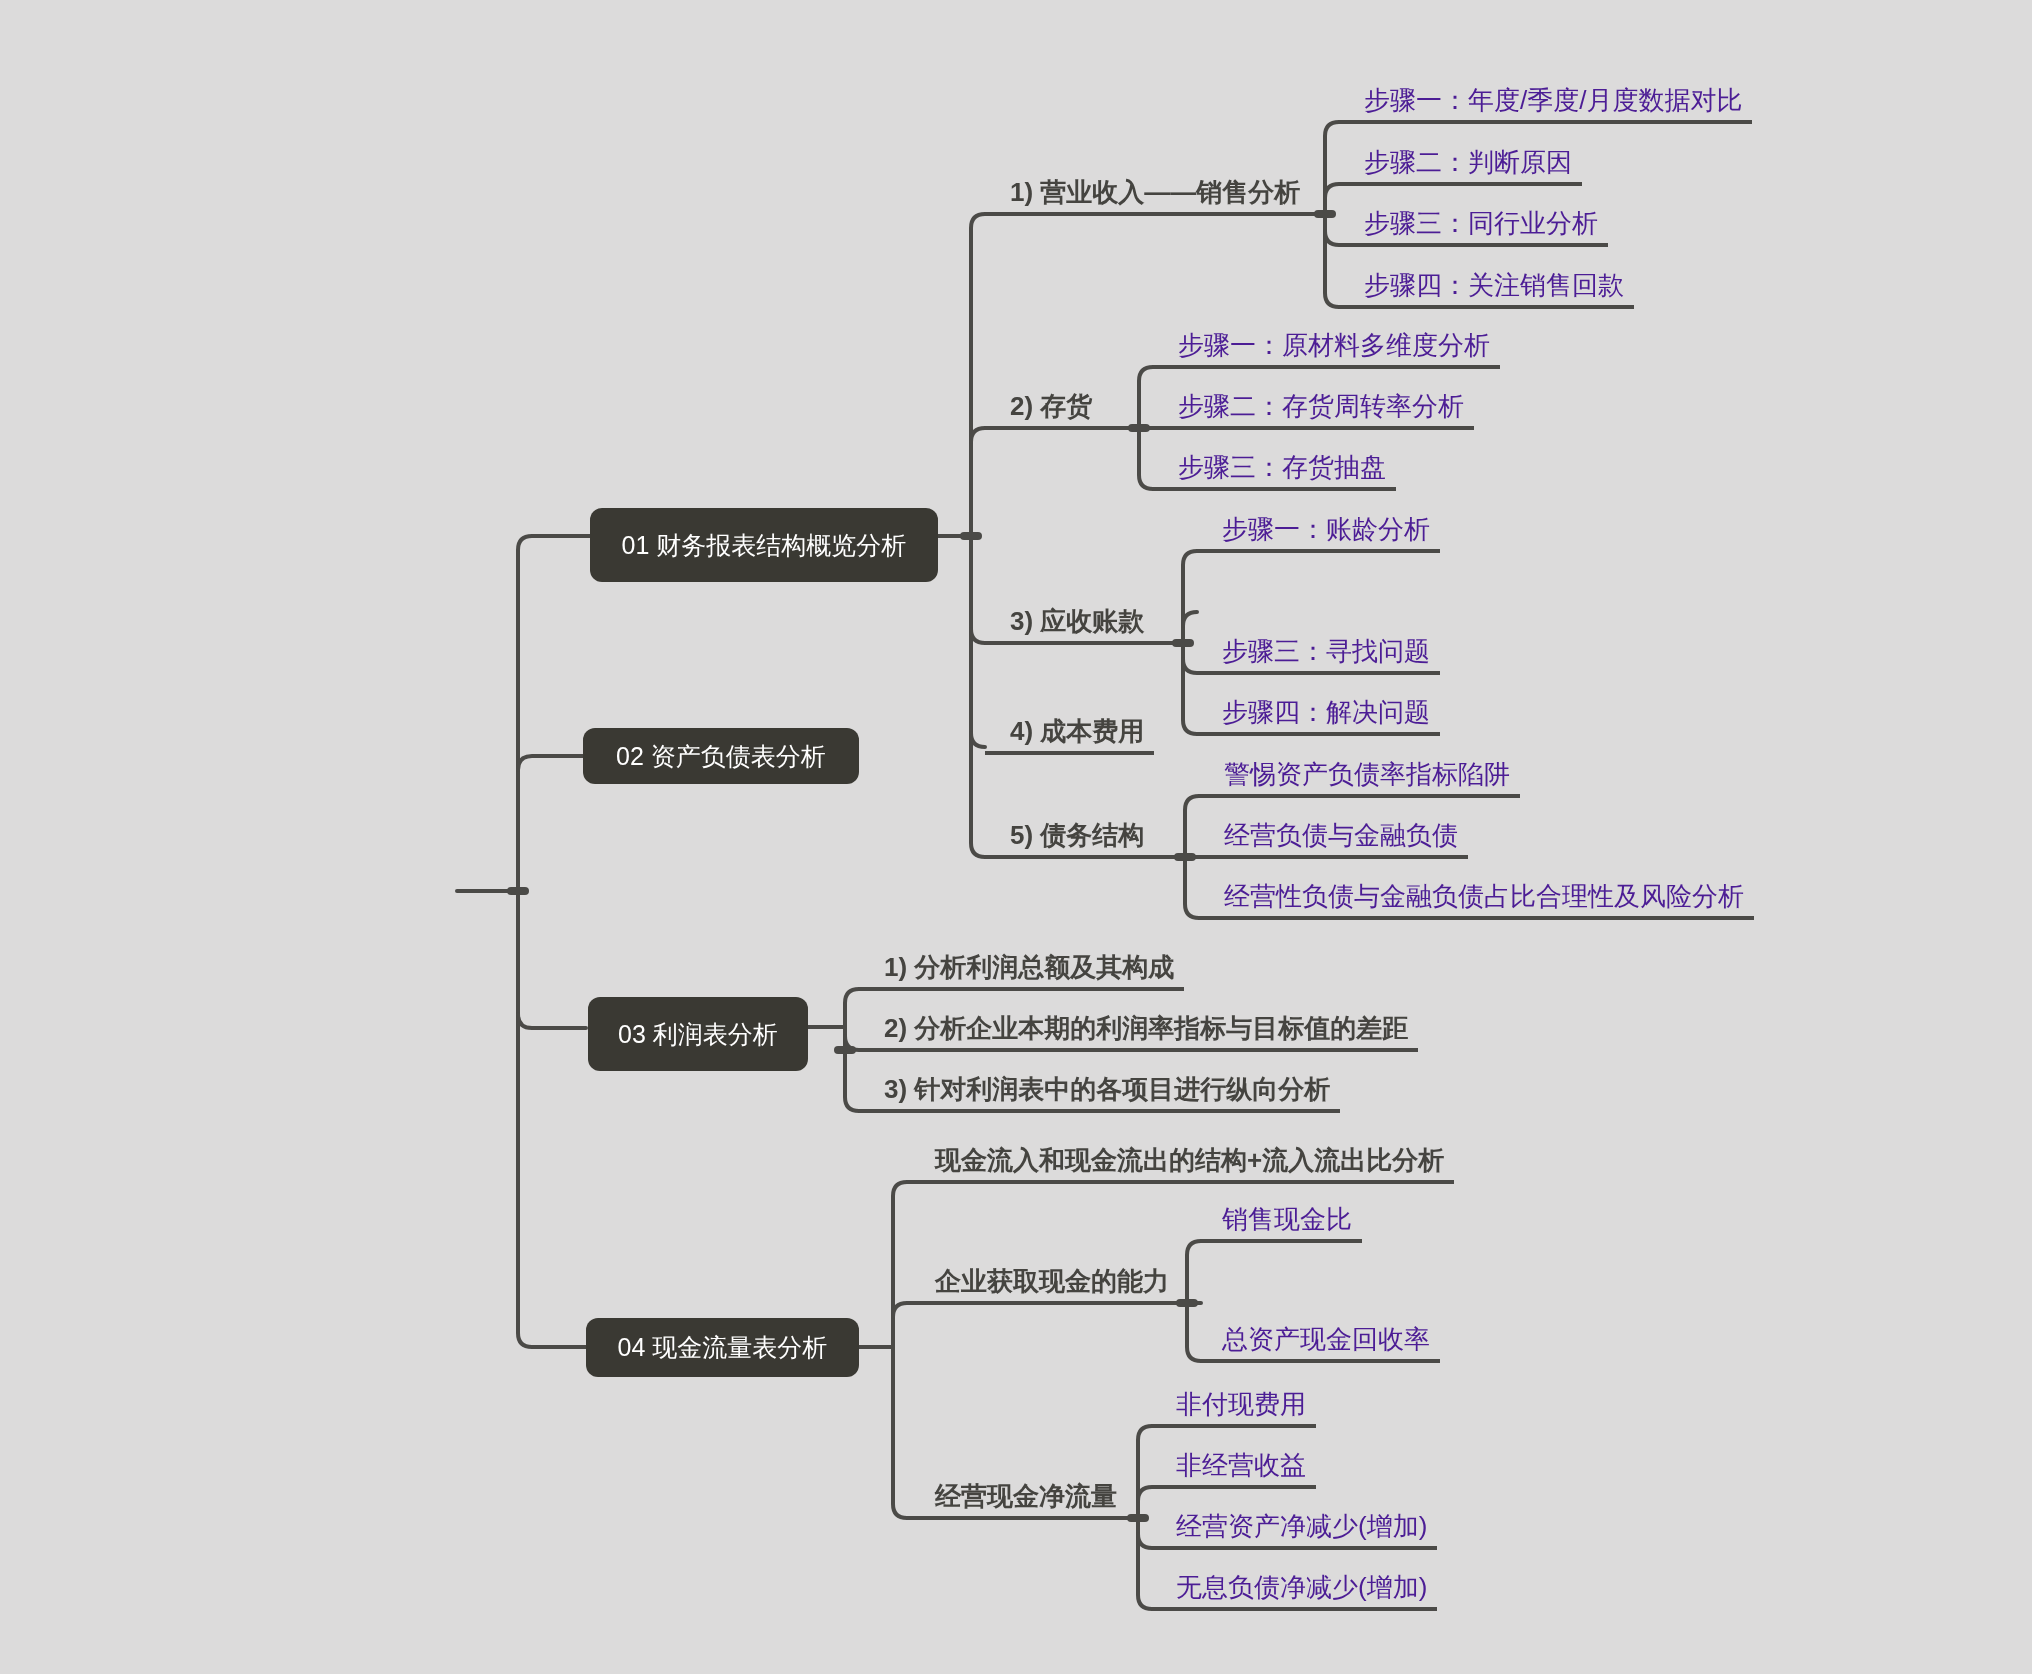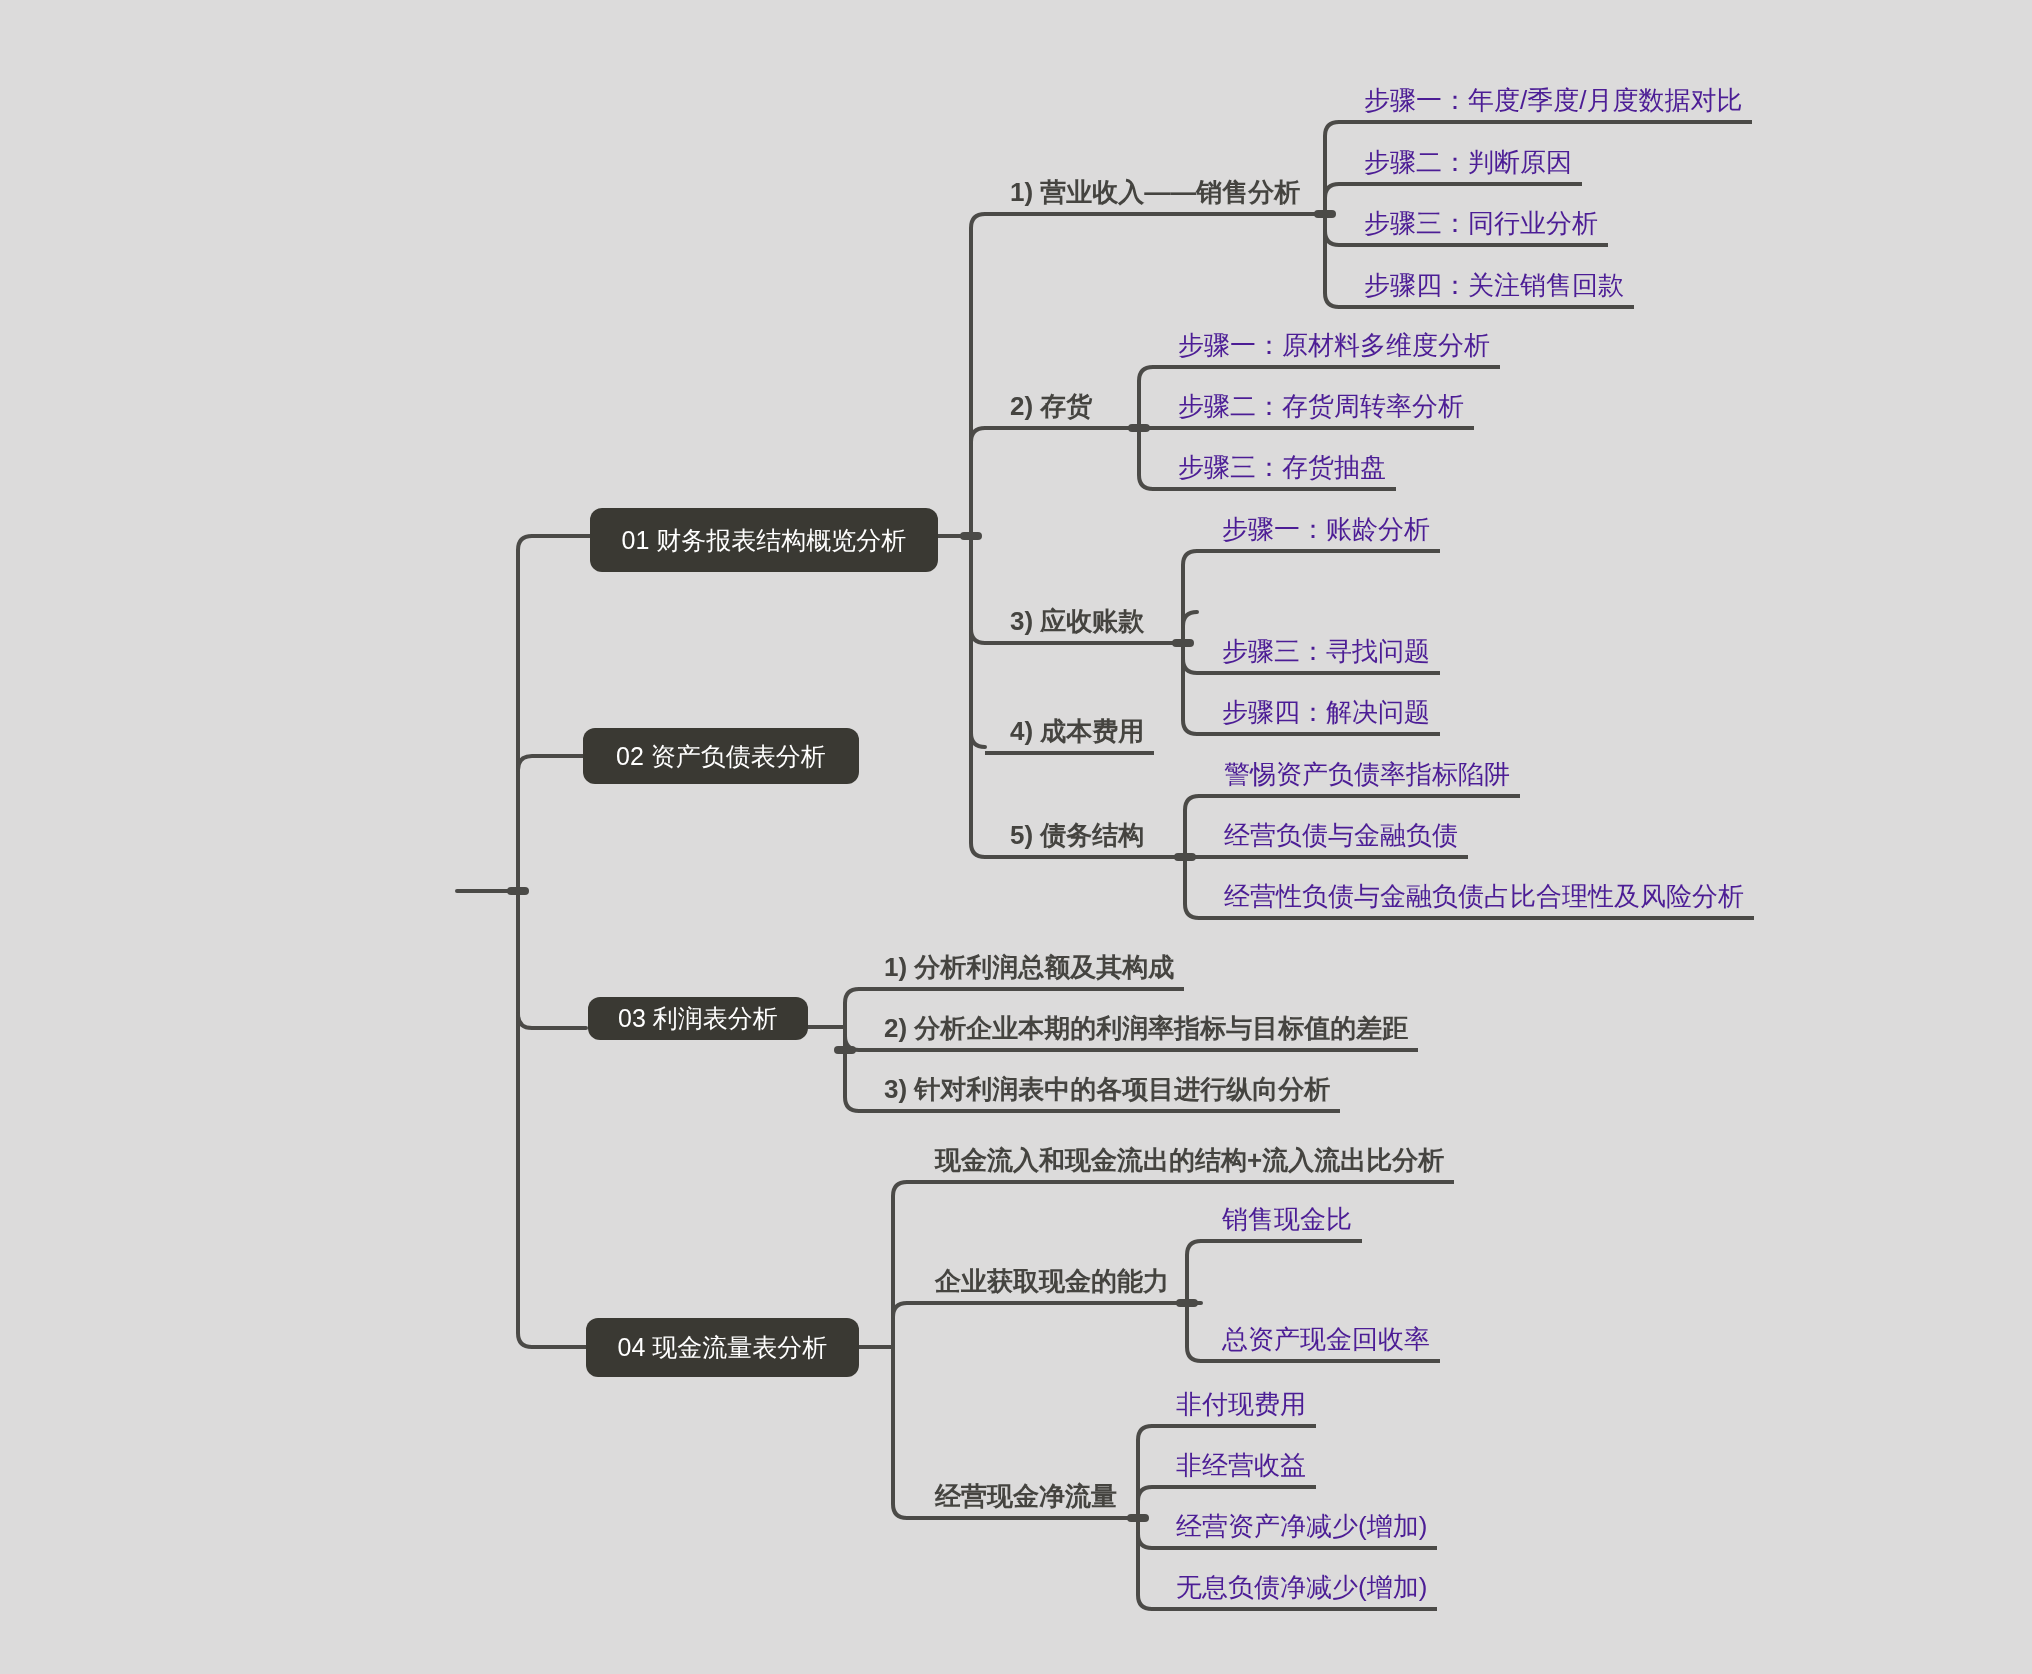--- a/index.html
+++ b/index.html
@@ -89,23 +89,23 @@
     <path class="tick" d="M1318 214 H1332"></path>
     <path class="tick" d="M1132 428 H1146"></path>
     <path class="tick" d="M1176 643 H1190"></path>
     <path class="tick" d="M1178 857 H1192"></path>
     <path class="tick" d="M838 1050 H852"></path>
     <path class="tick" d="M1180 1303 H1194"></path>
     <path class="tick" d="M1131 1518 H1145"></path>
   </svg>
 
 
-  <div class="node-box" style="left:590px;top:508px;width:348px;height:64px;">01 财务报表结构概览分析</div>
+  <div class="node-box" style="left:590px;top:508px;width:348px;height:74px;">01 财务报表结构概览分析</div>
   <div class="node-box" style="left:583px;top:728px;width:276px;height:56px;">02 资产负债表分析</div>
-  <div class="node-box" style="left:588px;top:997px;width:220px;height:43px;">03 利润表分析</div>
+  <div class="node-box" style="left:588px;top:997px;width:220px;height:74px;">03 利润表分析</div>
   <div class="node-box" style="left:586px;top:1318px;width:273px;height:59px;">04 现金流量表分析</div>
 
   <div class="leaf bold noline" style="left:985px;top:177px;">1) 营业收入——销售分析</div>
   <div class="leaf bold noline" style="left:985px;top:391px;">2) 存货</div>
   <div class="leaf bold noline" style="left:985px;top:606px;">3) 应收账款</div>
   <div class="leaf bold" style="left:985px;top:710px;margin-top:6px;">4) 成本费用</div>
   <div class="leaf bold noline" style="left:985px;top:820px;">5) 债务结构</div>
 
   <div class="leaf" style="left:1339px;top:85px;">步骤一：年度/季度/月度数据对比</div>
   <div class="leaf" style="left:1339px;top:147px;">步骤二：判断原因</div>

